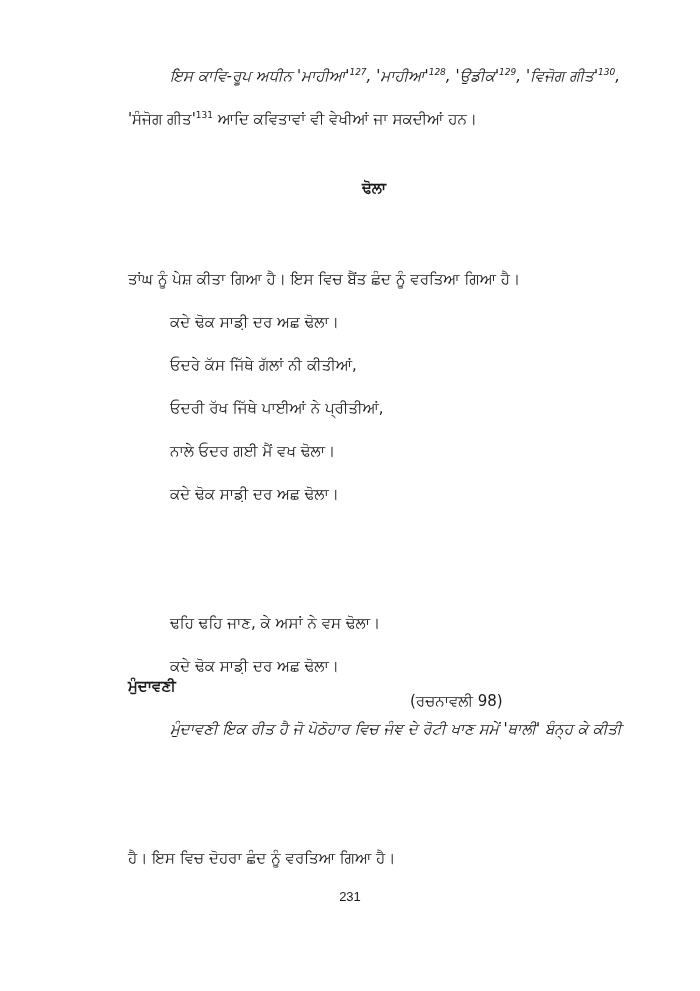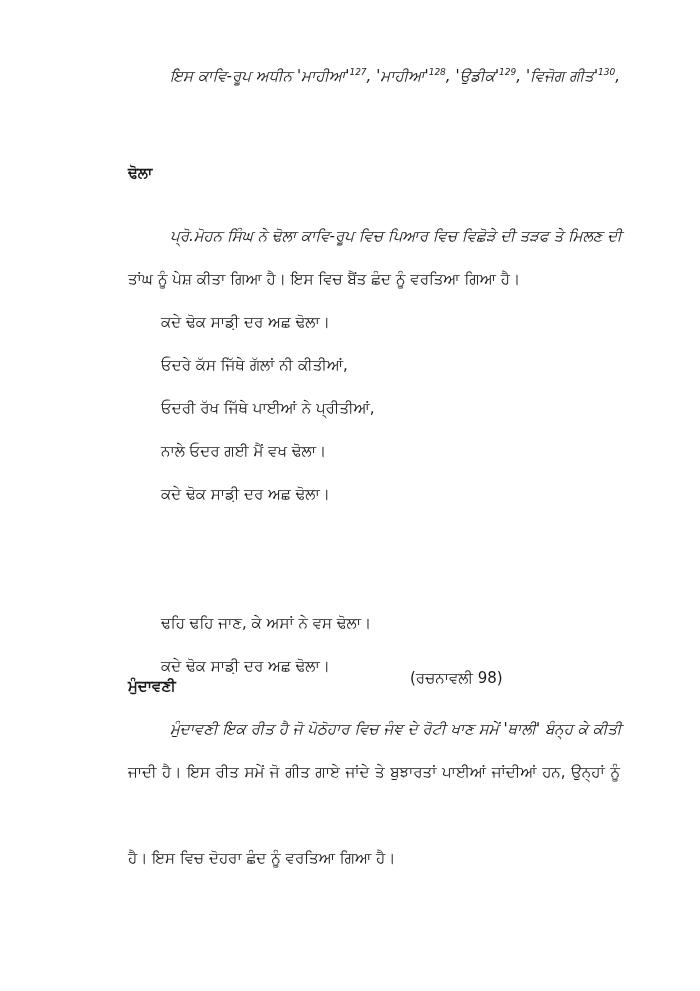--- a/index.html
+++ b/index.html
@@ -2,48 +2,48 @@
 <html><head>
   <meta charset="utf-8">
   <style>
     html, body { margin: 0; padding: 0; background: #ffffff; }
     body { width: 700px; height: 991px; position: relative; overflow: hidden;
       font-family: "DejaVu Sans", sans-serif; color: #1a1a1a; }
     .page { position: absolute; left: 0; top: 0; width: 700px; height: 991px; }
     .line { position: absolute; left: 128px; width: 492px; font-size: 15px; white-space: nowrap; line-height: 20px; }
     .justify { text-align: justify; text-align-last: justify; }
     .indent { left: 170px; width: 450px; font-style: italic; }
-    .verse { left: 161px; width: 450px; }
+    .verse { left: 170px; width: 450px; }
     .heading { font-weight: bold; font-size: 15px; }
     sup { font-size: 9px; vertical-align: 6px; line-height: 0; }
     .cite { position: absolute; left: 410px; }
     .pagenum { position: absolute; top: 889px; left: 0; width: 700px; text-align: center;
       font-family: "Liberation Sans", sans-serif; font-size: 13px; }
   </style>
 </head>
 <body>
 
 <div class="page">
 
   <div class="line indent justify" style="top:66px;"><span>ਇਸ ਕਾਵਿ-ਰੂਪ ਅਧੀਨ </span><span>'ਮਾਹੀਆ'</span><sup>127</sup>, <span>'ਮਾਹੀਆ'</span><sup>128</sup>, <span>'ਉਡੀਕ'</span><sup>129</sup>, <span>'ਵਿਜੋਗ ਗੀਤ'</span><sup>130</sup>,</div>
 
+  <div class="line" style="top:109px;"><span>'ਸੰਜੋਗ ਗੀਤ'</span><sup>131</sup><span> ਆਦਿ ਕਵਿਤਾਵਾਂ ਵੀ ਵੇਖੀਆਂ ਜਾ ਸਕਦੀਆਂ ਹਨ।</span></div>
 
-  <div class="line heading" style="top:163px;">ਢੋਲਾ</div>
+  <div class="line heading" style="top:178px;text-align:center;">ਢੋਲਾ</div>
 
-  <div class="line indent justify" style="top:226px;">ਪ੍ਰੋ.ਮੋਹਨ ਸਿੰਘ ਨੇ ਢੋਲਾ ਕਾਵਿ-ਰੂਪ ਵਿਚ ਪਿਆਰ ਵਿਚ ਵਿਛੋੜੇ ਦੀ ਤੜਫ ਤੇ ਮਿਲਣ ਦੀ</div>
   <div class="line" style="top:269px;">ਤਾਂਘ ਨੂੰ ਪੇਸ਼ ਕੀਤਾ ਗਿਆ ਹੈ। ਇਸ ਵਿਚ ਬੈਂਤ ਛੰਦ ਨੂੰ ਵਰਤਿਆ ਗਿਆ ਹੈ।</div>
 
   <div class="line verse" style="top:312px;">ਕਦੇ ਢੋਕ ਸਾਡ਼ੀ ਦਰ ਅਛ ਢੋਲਾ।</div>
   <div class="line verse" style="top:398px;">ਓਦਰੀ ਰੱਖ ਜਿੱਥੇ ਪਾਈਆਂ ਨੇ ਪ੍ਰੀਤੀਆਂ,</div>
   <div class="line verse" style="top:355px;">ਓਦਰੇ ਕੱਸ ਜਿੱਥੇ ਗੱਲਾਂ ਨੀ ਕੀਤੀਆਂ,</div>
   <div class="line verse" style="top:441px;">ਨਾਲੇ ਓਦਰ ਗਈ ਮੈਂ ਵਖ ਢੋਲਾ।</div>
   <div class="line verse" style="top:484px;">ਕਦੇ ਢੋਕ ਸਾਡ਼ੀ ਦਰ ਅਛ ਢੋਲਾ।</div>
   <div class="line verse" style="top:613px;">ਢਹਿ ਢਹਿ ਜਾਣ, ਕੇ ਅਸਾਂ ਨੇ ਵਸ ਢੋਲਾ।</div>
   <div class="line verse" style="top:656px;">ਕਦੇ ਢੋਕ ਸਾਡ਼ੀ ਦਰ ਅਛ ਢੋਲਾ।</div>
-  <div class="cite line" style="top:668px; left:410px; width:auto;">(ਰਚਨਾਵਲੀ 98)</div>
+  <div class="cite line" style="top:691px; left:410px; width:auto;">(ਰਚਨਾਵਲੀ 98)</div>
 
   <div class="line indent justify" style="top:719px;">ਮੁੰਦਾਵਣੀ ਇਕ ਰੀਤ ਹੈ ਜੋ ਪੋਠੋਹਾਰ ਵਿਚ ਜੰਞ ਦੇ ਰੋਟੀ ਖਾਣ ਸਮੇਂ 'ਥਾਲੀ' ਬੰਨ੍ਹ ਕੇ ਕੀਤੀ</div>
 
   <div class="line heading" style="top:676px;">ਮੁੰਦਾਵਣੀ</div>
-  <div class="line justify" style="top:762px;">ਜਾਦੀ ਹੈ। ਇਸ ਰੀਤ ਸਮੇਂ ਜੋ ਗੀਤ ਗਾਏ ਜਾਂਦੇ ਤੇ ਬੁਝਾਰਤਾਂ ਪਾਈਆਂ ਜਾਂਦੀਆਂ ਹਨ, ਉਨ੍ਹਾਂ ਨੂੰ</div>
   <div class="line" style="top:848px;">ਹੈ। ਇਸ ਵਿਚ ਦੋਹਰਾ ਛੰਦ ਨੂੰ ਵਰਤਿਆ ਗਿਆ ਹੈ।</div>
 
+  <div class="pagenum">231</div>
 </div>
 
 </body></html>

